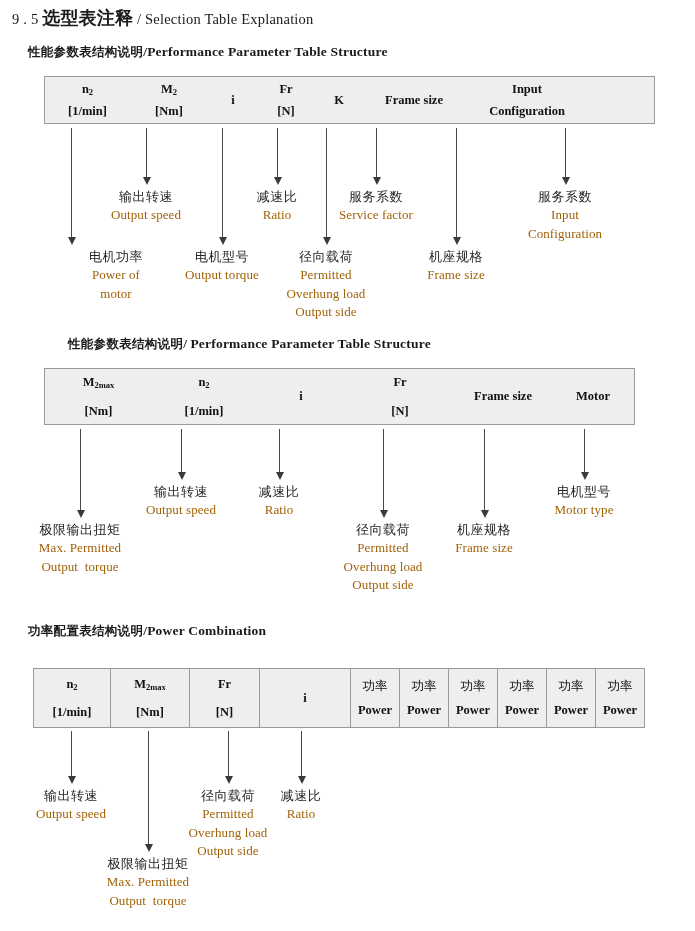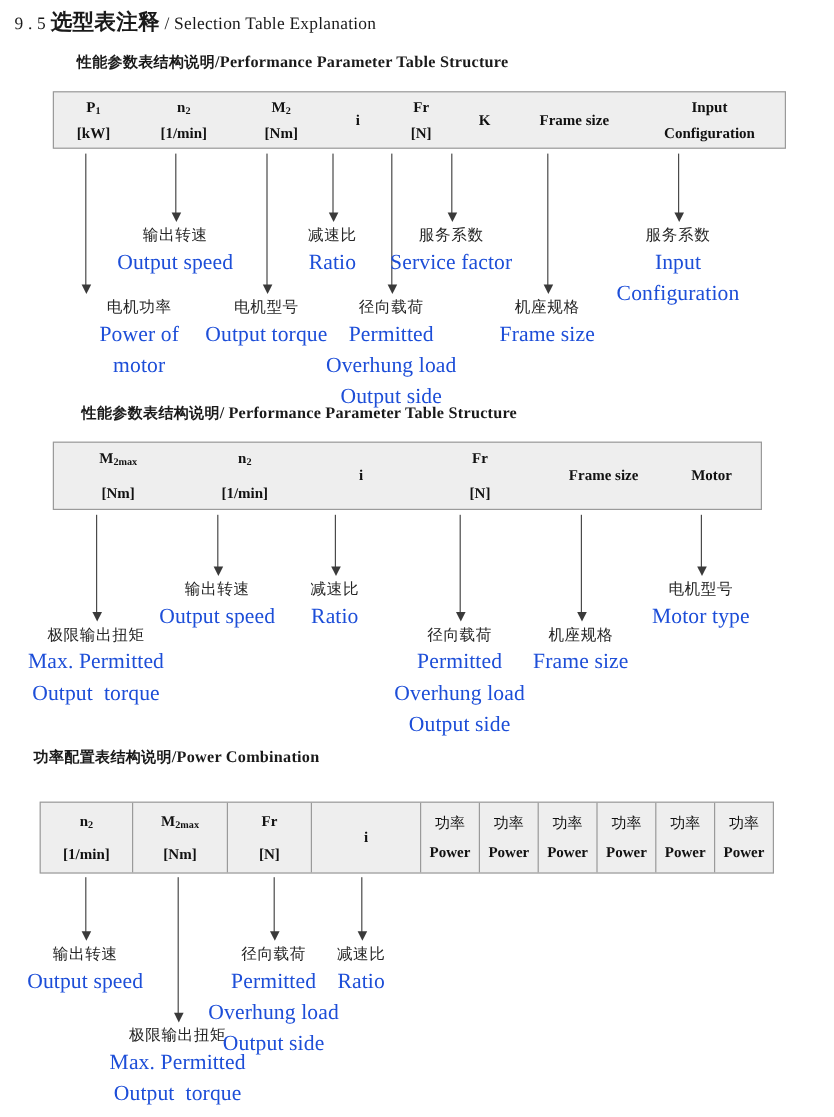--- a/index.html
+++ b/index.html
@@ -130,45 +130,40 @@
   .anno .cn {
     display: block;
     font-family: "DejaVu Sans", sans-serif;
     font-size: 13px;
     color: #262626;
     letter-spacing: 0.5px;
   }
   .anno .en {
     display: block;
     font-family: "Liberation Serif", serif;
-    font-size: 18px;
-    color: #1d4ed8;
+    font-size: 13px;
+    color: #a16207;
     letter-spacing: 0.1px;
   }
 </style>
 </head>
 <body>
 
 <div class="doc-title">
   <span class="num">9 . 5</span>
   <span class="cn">选型表注释</span>
   <span class="en">/</span>
   <span class="en">Selection Table Explanation</span>
 </div>
 
-<div class="sec-head" style="left:28px; top:44px;margin-left:36px;">
+<div class="sec-head" style="left:28px; top:44px;">
   <span class="cn">性能参数表结构说明</span><span class="en">/</span><span class="en">Performance Parameter Table Structure</span>
 </div>
 
 <div class="htable" style="left:44px; top:76px; width:611px; height:48px;">
-  <div class="hcell" style="width:66px;">
-    <span class="l1"><span>P</span><sub>1</sub></span>
-    <span class="stacked-gap"></span>
-    <span class="l2">[kW]</span>
-  </div>
   <div class="hcell" style="width:85px;">
     <span class="l1"><span>n</span><sub>2</sub></span>
     <span class="stacked-gap"></span>
     <span class="l2">[1/min]</span>
   </div>
   <div class="hcell" style="width:78px;">
     <span class="l1"><span>M</span><sub>2</sub></span>
     <span class="stacked-gap"></span>
     <span class="l2">[Nm]</span>
   </div>

